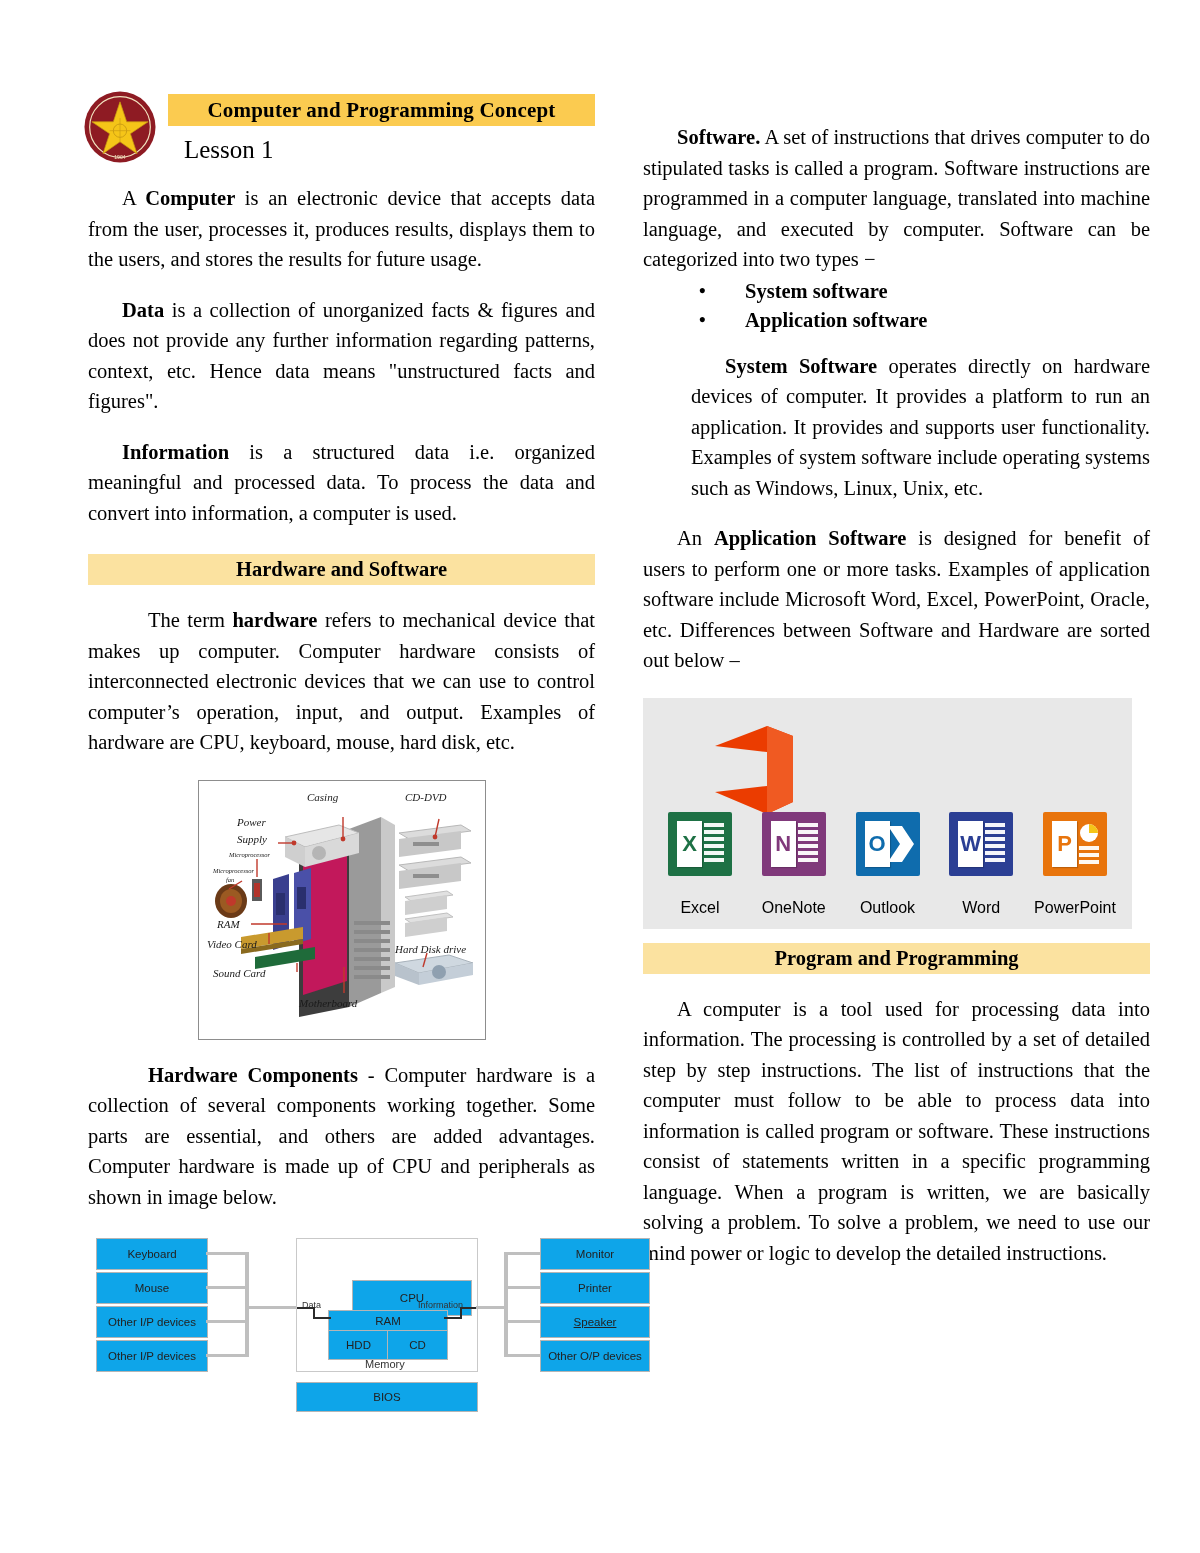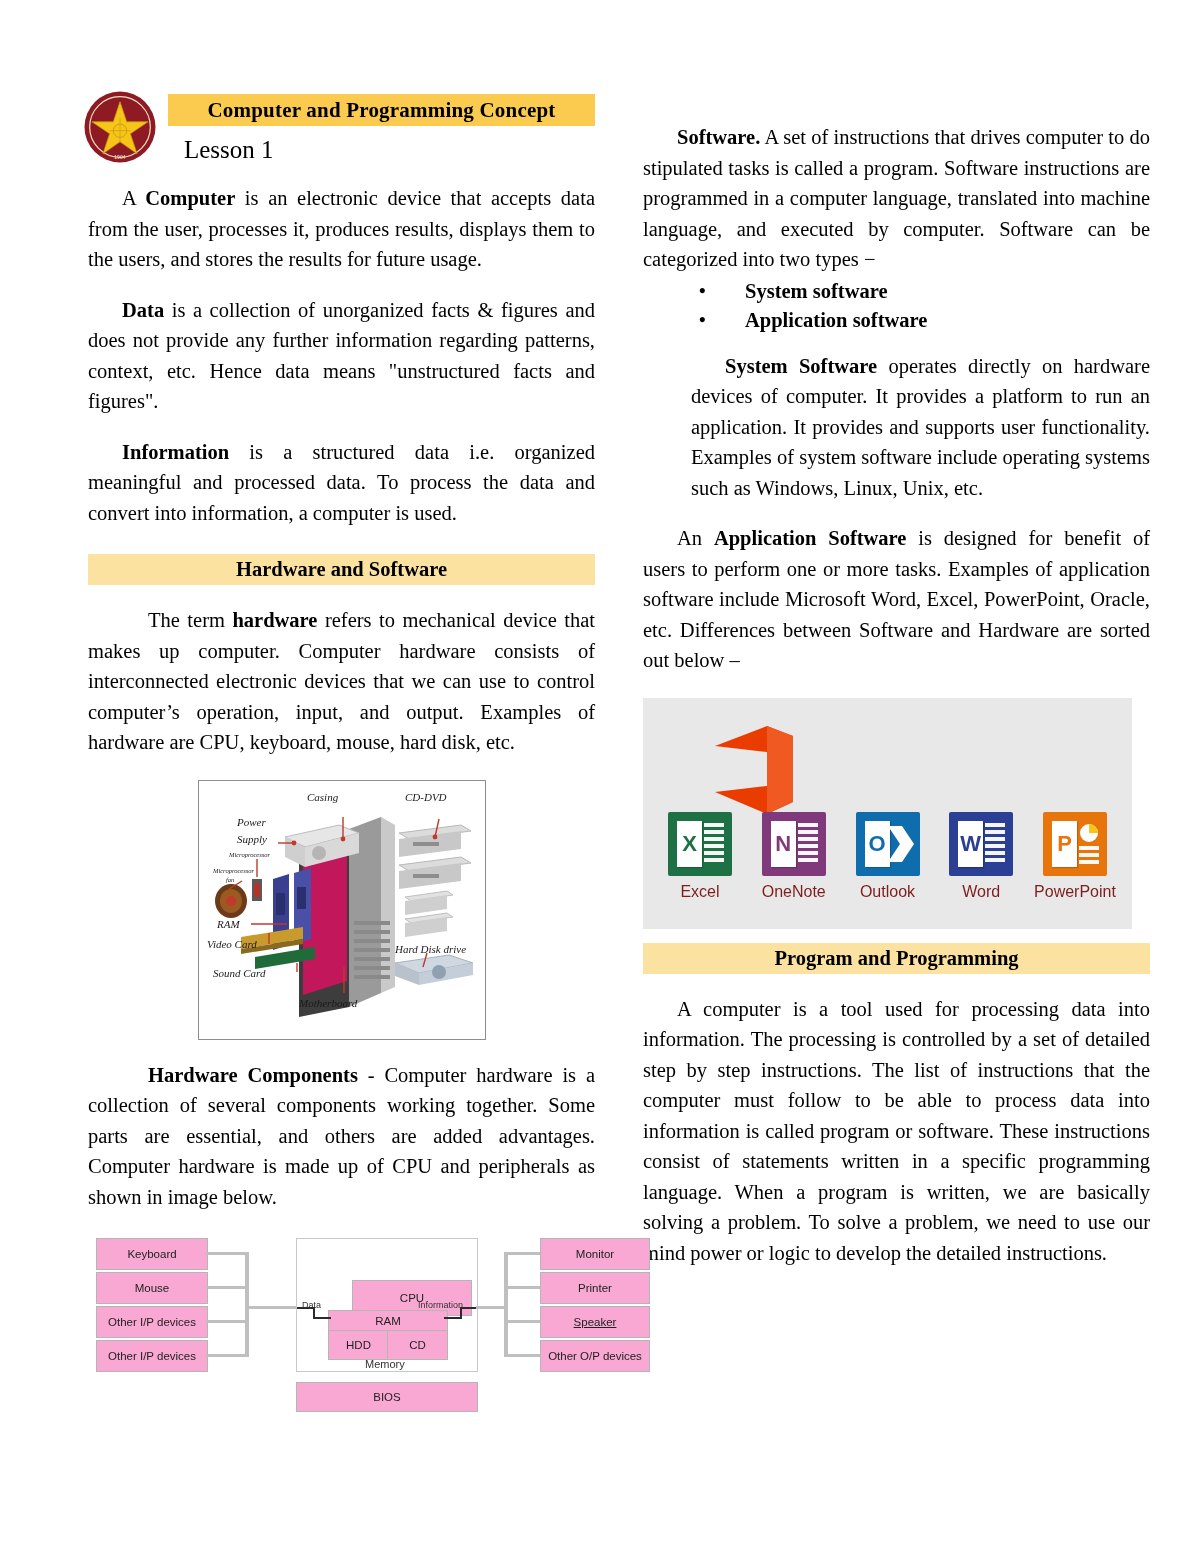--- a/index.html
+++ b/index.html
@@ -204,37 +204,37 @@
     width: 20px; height: 42px;
   }
   .app-lines i {
     display: block;
     height: 4px;
     margin-bottom: 3px;
     background: #ffffff;
     opacity: 0.95;
   }
   .app-label {
-    margin-top: 7px;
+    margin-top: 23px;
     font-family: "Liberation Sans", "DejaVu Sans", sans-serif;
     font-size: 16px;
-    color: #7f1d1d;
+    color: #000000;
   }
 
   
   .fig-block {
     margin-top: 22px;
     width: 507px;
     height: 185px;
     position: relative;
     font-family: "Liberation Sans", "DejaVu Sans", sans-serif;
   }
   .bd-box {
     position: absolute;
-    background: #f9a8d4;
+    background: #0ea5e9;
     border: 1px solid #b5b5b5;
     font-size: 11.5px;
     color: #222;
     display: flex;
     align-items: center;
     justify-content: center;
     text-align: center;
   }
   .bd-frame {
     position: absolute;

